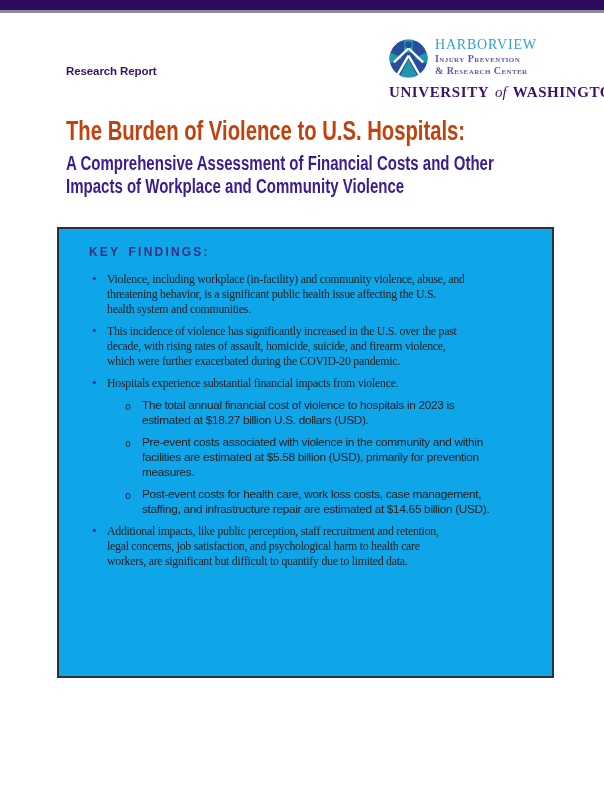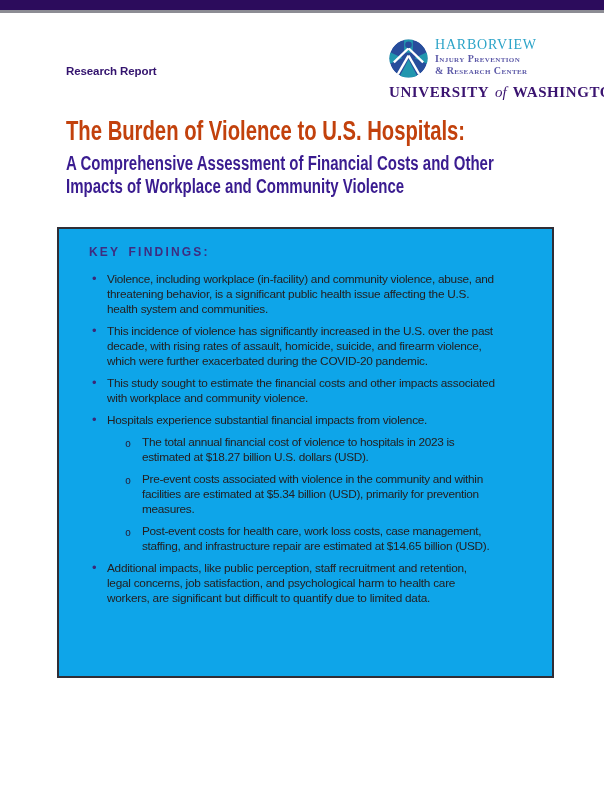--- a/index.html
+++ b/index.html
@@ -52,21 +52,21 @@
     padding:16px 6px 0 32px;
   }
   .kf-heading{
     margin-left:-2px;
     font-size:12px;font-weight:bold;color:#3e2c80;
     letter-spacing:2.2px;word-spacing:3px;line-height:15px;
   }
   .kf-list{list-style:none;margin:12px 0 0 0;padding:0;
     color:#232022;font-size:11.8px;line-height:15px;letter-spacing:-0.25px;}
   .kf-list li{position:relative;margin-bottom:7px;white-space:pre-line;}
-  .kf-list li.l1{padding-left:16px;}
+  .kf-list li.l1{padding-left:16px;font-family:Liberation Serif, serif;}
   .kf-list li.l1::before{
     content:"\2022";position:absolute;left:1px;top:-1px;
     color:#3b2878;font-size:13px;
   }
   .kf-list li.l2{margin-left:34px;padding-left:17px;letter-spacing:-0.3px;}
   .kf-list li.l2::before{
     content:"o";position:absolute;left:0;top:0.5px;
     font-family:"DejaVu Sans Mono", monospace;font-size:10px;color:#26203a;
   }
 </style>
@@ -125,27 +125,25 @@
 
   <div class="key-box">
     <div class="kf-heading">KEY FINDINGS:</div>
     <ul class="kf-list">
       <li class="l1">Violence, including workplace (in-facility) and community violence, abuse, and
 threatening behavior, is a significant public health issue affecting the U.S.
 health system and communities.</li>
       <li class="l1">This incidence of violence has significantly increased in the U.S. over the past
 decade, with rising rates of assault, homicide, suicide, and firearm violence,
 which were further exacerbated during the COVID-20 pandemic.</li>
-      <li class="l1">This study sought to estimate the financial costs and other impacts associated
-with workplace and community violence.</li>
       <li class="l1">Hospitals experience substantial financial impacts from violence.</li>
       <li class="l2">The total annual financial cost of violence to hospitals in 2023 is
 estimated at $18.27 billion U.S. dollars (USD).</li>
       <li class="l2">Pre-event costs associated with violence in the community and within
-facilities are estimated at $5.34 billion (USD), primarily for prevention
+facilities are estimated at $5.58 billion (USD), primarily for prevention
 measures.</li>
       <li class="l2">Post-event costs for health care, work loss costs, case management,
 staffing, and infrastructure repair are estimated at $14.65 billion (USD).</li>
       <li class="l1">Additional impacts, like public perception, staff recruitment and retention,
 legal concerns, job satisfaction, and psychological harm to health care
 workers, are significant but difficult to quantify due to limited data.</li>
     </ul>
   </div>
 
 </div>

